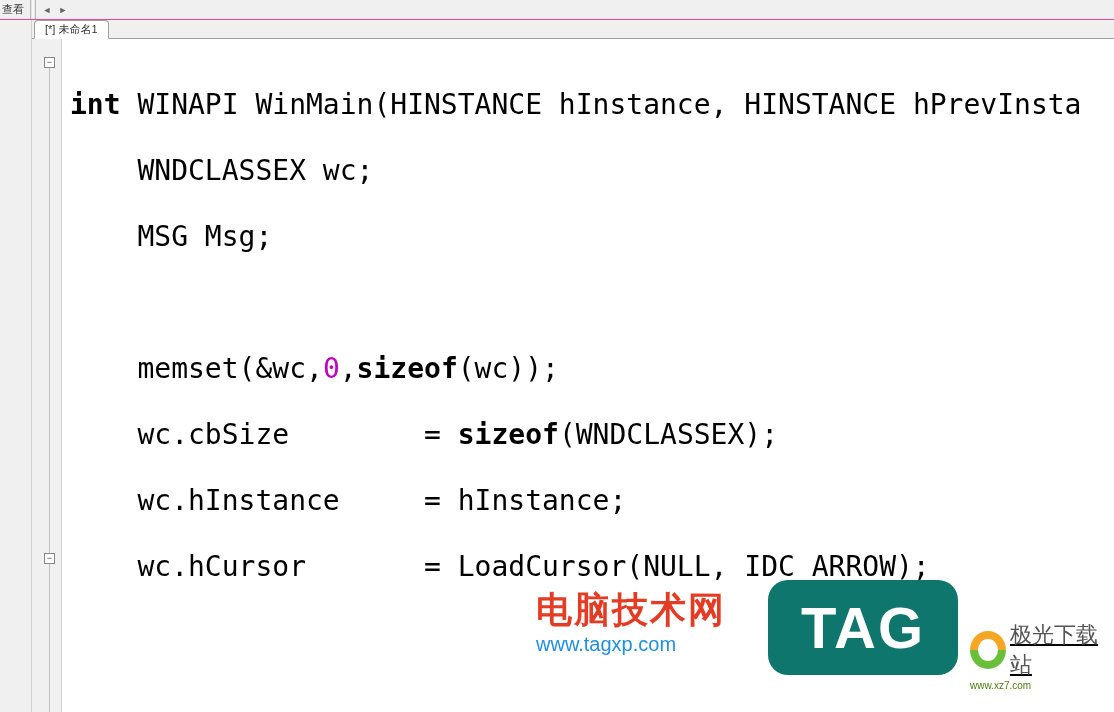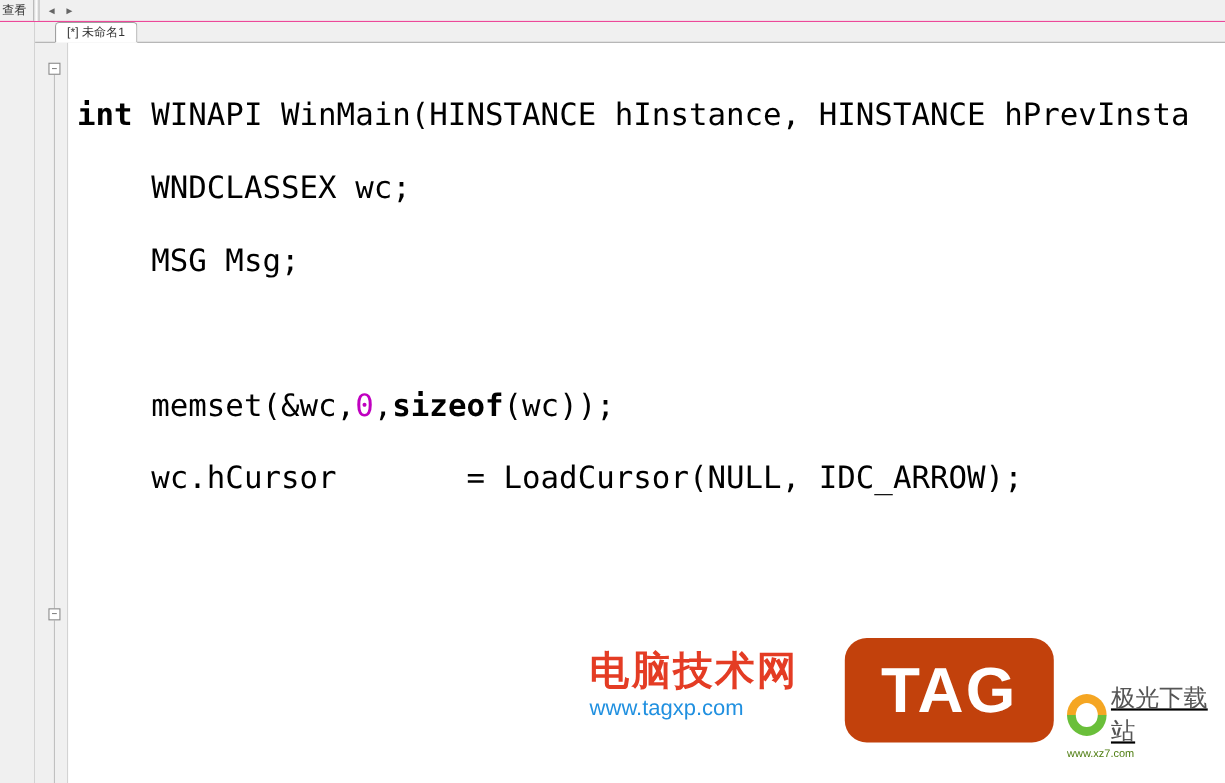--- a/index.html
+++ b/index.html
@@ -42,21 +42,20 @@
   }
   .tab {
     background: #fff;
     border: 1px solid #a0a0a0;
     border-bottom: 1px solid #fff;
     border-radius: 4px 4px 0 0;
     padding: 1px 10px;
     font-size: 11px;
     margin-bottom: -1px;
     color: #333;
-    margin-left: 16px;
   }
   .main {
     display: flex;
     height: calc(100% - 20px);
   }
   .side-gutter {
     width: 32px;
     background: #f0f0f0;
     border-right: 1px solid #d0d0d0;
   }
@@ -144,21 +143,21 @@
     font-size: 20px;
     color: #2090e0;
     margin-top: -2px;
   }
   .tag-badge {
     position: absolute;
     left: 768px;
     top: 580px;
     width: 190px;
     height: 95px;
-    background: #c2410c;
+    background: #0f766e;
     border-radius: 20px;
     color: #fff;
     font-family: Arial, sans-serif;
     font-size: 58px;
     font-weight: bold;
     text-align: center;
     line-height: 95px;
     letter-spacing: 2px;
   }
   .watermark2 {
@@ -233,20 +232,22 @@
         <div class="fold-line-thin"></div>
         <div class="fold-box" style="top:18px;">−</div>
         <div class="fold-box" style="top:514px;">−</div>
       </div>
       <div class="code">
 <div class="line"><span class="kw">int</span><span> WINAPI WinMain(HINSTANCE hInstance, HINSTANCE hPrevInsta</span></div>
 <div class="line"><span>    WNDCLASSEX wc;</span></div>
 <div class="line"><span>    MSG Msg;</span></div>
 <div class="line"><span></span></div>
 <div class="line"><span>    memset(&amp;wc,</span><span class="num">0</span><span>,</span><span class="kw">sizeof</span><span>(wc));</span></div>
+<div class="line"><span>    wc.cbSize        = </span><span class="kw">sizeof</span><span>(WNDCLASSEX);</span></div>
+<div class="line"><span>    wc.hInstance     = hInstance;</span></div>
 <div class="line"><span>    wc.hCursor       = LoadCursor(NULL, IDC_ARROW);</span></div>
 
 
 
 
 
 
 
 
 

